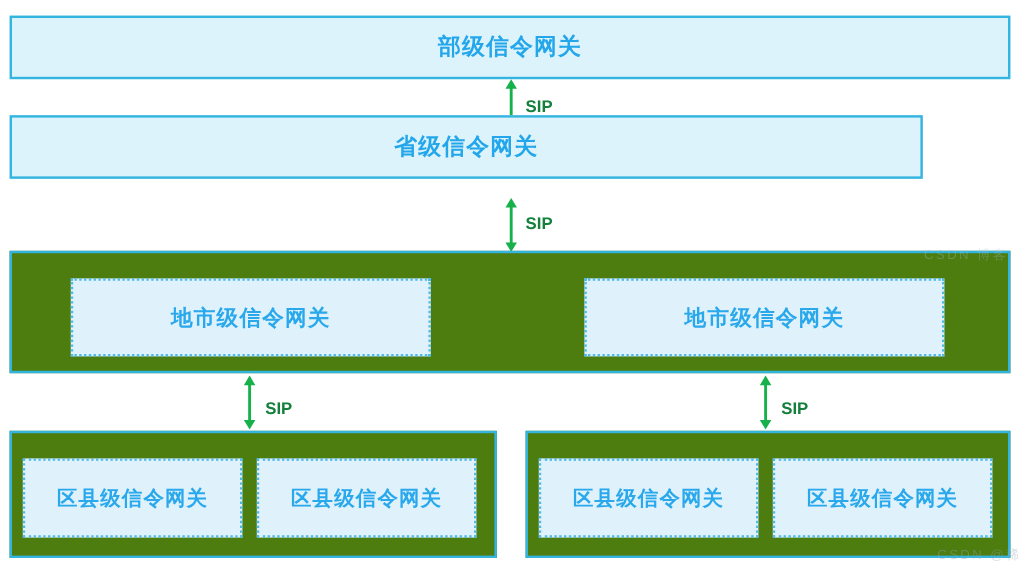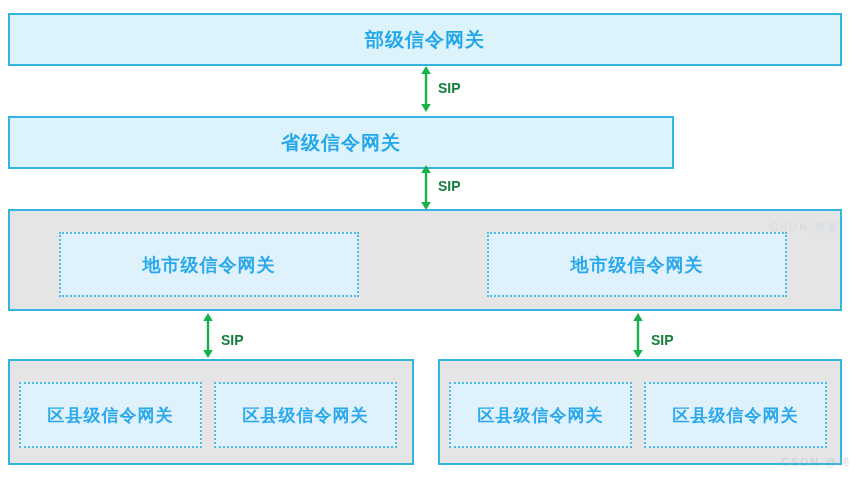--- a/index.html
+++ b/index.html
@@ -24,21 +24,21 @@
   .level-box {
     position: absolute;
     box-sizing: border-box;
     background: #ddf3fc;
     border: 2px solid #33b5e0;
     display: flex;
     align-items: center;
     justify-content: center;
   }
   .level-box.container {
-    background: #e5e5e5;
+    background: #4d7c0f;
     display: block;
   }
 
   .level-label {
     color: #24a7ea;
     font-size: 19px;
     font-weight: bold;
     letter-spacing: 1px;
     line-height: 1;
     white-space: nowrap;
@@ -121,21 +121,21 @@
 
   <div class="connector" style="left:418px; top:66px; width:16px; height:46px;">
     <svg width="16" height="46" viewBox="0 0 16 46">
       <line x1="8" y1="4" x2="8" y2="42" stroke="#17b14b" stroke-width="2.4"></line>
       <polygon points="8,0 3.2,8 12.8,8" fill="#17b14b"></polygon>
       <polygon points="8,46 3.2,38 12.8,38" fill="#17b14b"></polygon>
     </svg>
   </div>
   <span class="sip-text" style="left:438px; top:81px;">SIP</span>
 
-  <div class="level-box" style="left:8px; top:116px; width:666px; height:53px;">
+  <div class="level-box" style="left:8px; top:96px; width:761px; height:53px;">
     <span class="level-label">省级信令网关</span>
   </div>
 
   <div class="connector" style="left:418px; top:165px; width:16px; height:45px;">
     <svg width="16" height="45" viewBox="0 0 16 45">
       <line x1="8" y1="4" x2="8" y2="41" stroke="#17b14b" stroke-width="2.4"></line>
       <polygon points="8,0 3.2,8 12.8,8" fill="#17b14b"></polygon>
       <polygon points="8,45 3.2,37 12.8,37" fill="#17b14b"></polygon>
     </svg>
   </div>
@@ -189,15 +189,15 @@
 
     <div class="dotted-box small" style="left:204px; top:21px; width:183px; height:66px;">
       <span class="dotted-label">区县级信令网关</span>
     </div>
   </div>
 
   <span class="watermark-main" style="left:500px; top:434px;margin-top:42px;">掘金技术社区 @Lnton羚通科技</span>
 
   <span class="watermark-sub" style="left:781px; top:455px;">CSDN @稀土掘金</span>
 
-  <span class="watermark-faint" style="left:770px; top:220px;">CSDN 博客</span>
+  <span class="watermark-faint" style="left:770px; top:205px;">CSDN 博客</span>
 
 </div>
 
 </body></html>

